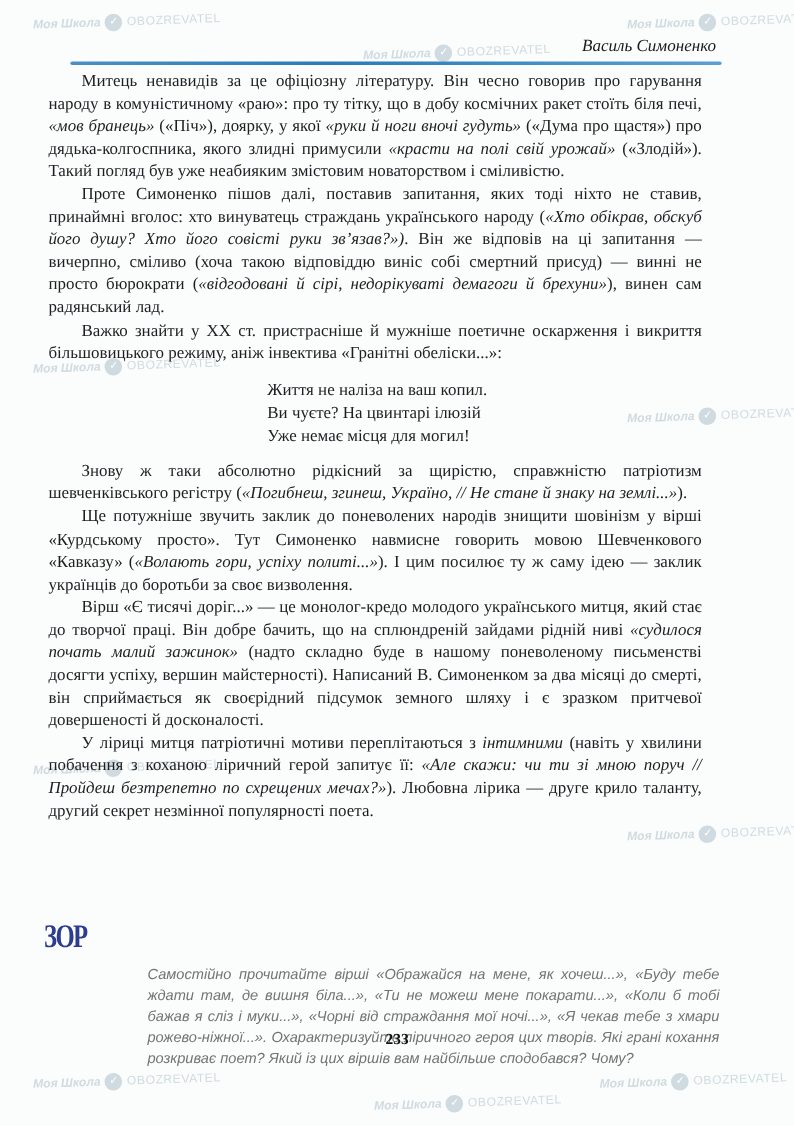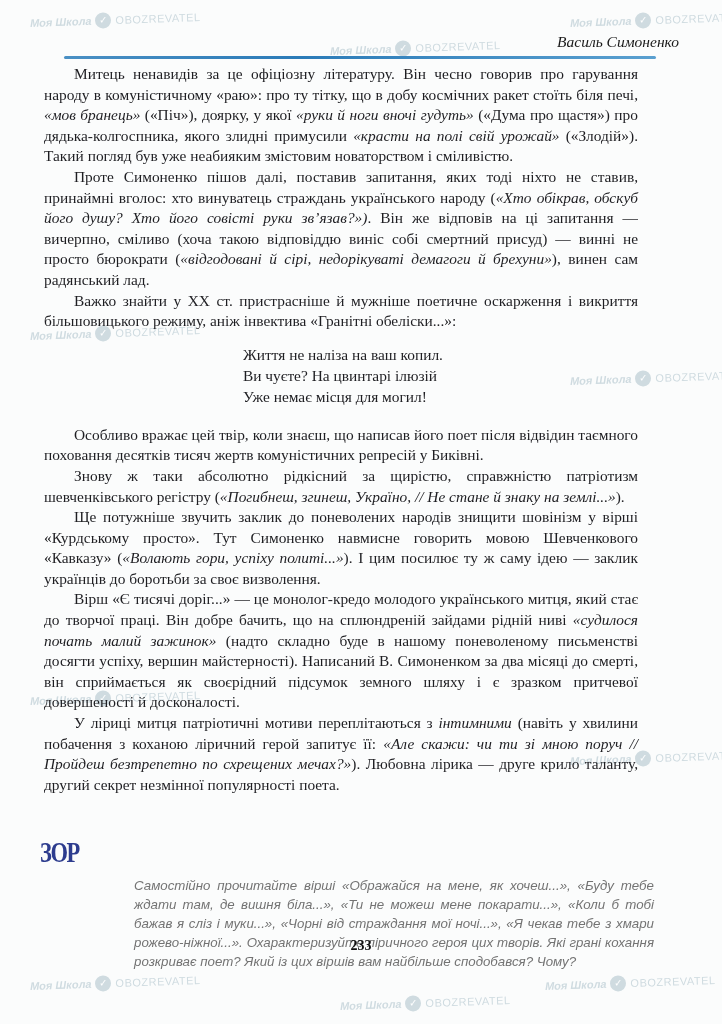--- a/index.html
+++ b/index.html
@@ -14,21 +14,21 @@
     
     .wm { position: absolute; display: flex; align-items: center; gap: 4px;
           font-family: "Liberation Sans", sans-serif; font-size: 12px;
           color: #c8d6dc; opacity: .85; white-space: nowrap; transform: rotate(-2deg); }
     .wm .wm-school { font-style: italic; font-weight: bold; font-size: 11px; }
     .wm .wm-logo { width: 16px; height: 16px; border-radius: 50%; background: #c8d6dc;
                    color: #fff; font-size: 10px; line-height: 16px; text-align: center; }
     .wm .wm-brand { letter-spacing: .5px; font-size: 11px; }
 
     
-    .running-head { position: absolute; left: 544px; top: 33px; width: 135px; text-align: right;
+    .running-head { position: absolute; left: 516px; top: 33px; width: 135px; text-align: right;
                     font-style: italic; font-size: 15.5px; color: #1a1a1a; }
     .head-rule { position: absolute; left: 64px; top: 56px; width: 592px; height: 3px;
                  background: linear-gradient(90deg, #4a90c4, #2b7bb8 40%, #5aa0d0); border-radius: 2px; }
 
     
     .text { position: absolute; left: 44px; top: 64px; width: 594px;
             font-size: 15.4px; line-height: 20.6px; text-align: justify; }
     .text p { margin: 0; text-indent: 30px; }
     .text i { font-style: italic; }
     .text b { font-weight: normal; }
@@ -114,21 +114,20 @@
     <p><span>Проте Симоненко пішов далі, поставив запитання, яких тоді ніхто не ставив, принаймні вголос: хто винуватець страждань українського народу (</span><i>«Хто обікрав, обскуб його душу? Хто його совісті руки зв’язав?»)</i><span>. Він же відповів на ці запитання — вичерпно, сміливо (хоча такою відповіддю виніс собі смертний присуд) — винні не просто бюрократи (</span><i>«відгодовані й сірі, недорікуваті демагоги й брехуни»</i><span>), винен сам радянський лад.</span></p>
 
     <p><span>Важко знайти у ХХ ст. пристрасніше й мужніше поетичне оскарження і викриття більшовицького режиму, аніж інвектива </span><b>«Гранітні обеліски...»</b><span>:</span></p>
 
     <div class="poem">
       <div>Життя не наліза на ваш копил.</div>
       <div>Ви чуєте? На цвинтарі ілюзій</div>
       <div>Уже немає місця для могил!</div>
     </div>
 
-    <p style="margin-top:18px"><span>Особливо вражає цей твір, коли знаєш, що написав його поет після відвідин таємного поховання десятків тисяч жертв комуністичних репресій у Биківні.</span></p>
 
     <p><span>Знову ж таки абсолютно рідкісний за щирістю, справжністю патріотизм шевченківського регістру (</span><i>«Погибнеш, згинеш, Україно, // Не стане й знаку на землі...»</i><span>).</span></p>
 
     <p><span>Ще потужніше звучить заклик до поневолених народів знищити шовінізм у вірші </span><b>«Курдському просто»</b><span>. Тут Симоненко навмисне говорить мовою Шевченкового «Кавказу» (</span><i>«Волають гори, успіху политі...»</i><span>). І цим посилює ту ж саму ідею — заклик українців до боротьби за своє визволення.</span></p>
 
 
     <p><span>Вірш </span><b>«Є тисячі доріг...»</b><span> — це монолог-кредо молодого українського митця, який стає до творчої праці. Він добре бачить, що на сплюндреній зайдами рідній ниві </span><i>«судилося почать малий зажинок»</i><span> (надто складно буде в нашому поневоленому письменстві досягти успіху, вершин майстерності). Написаний В. Симоненком за два місяці до смерті, він сприймається як своєрідний підсумок земного шляху і є зразком притчевої довершеності й досконалості.</span></p>
 
     <p><span>У ліриці митця патріотичні мотиви переплітаються з </span><i>інтимними</i><span> (навіть у хвилини побачення з коханою ліричний герой запитує її: </span><i>«Але скажи: чи ти зі мною поруч // Пройдеш безтрепетно по схрещених мечах?»</i><span>). Любовна лірика — друге крило таланту, другий секрет незмінної популярності поета.</span></p>
   </div>

